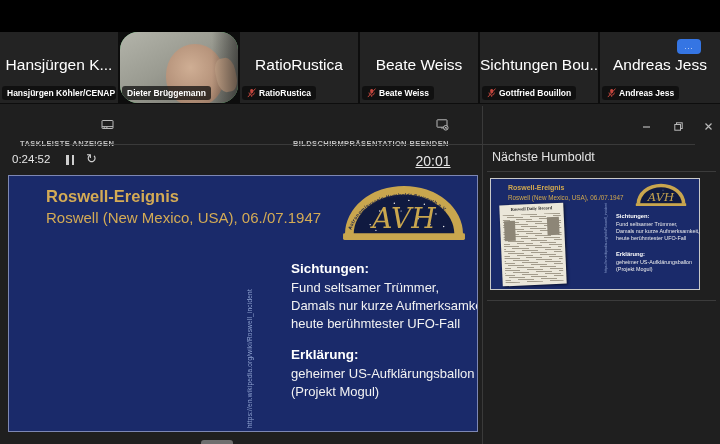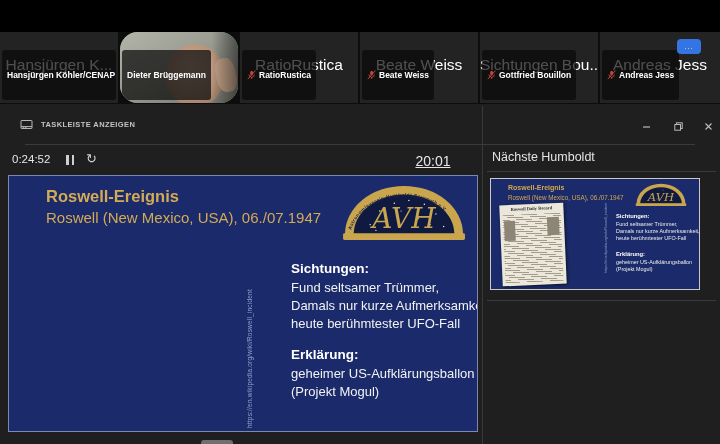--- a/index.html
+++ b/index.html
@@ -6,41 +6,41 @@
   html,body { width:720px; height:444px; background:#000; overflow:hidden;
               font-family:"Liberation Sans", sans-serif; }
   .screen { position:relative; width:720px; height:444px; background:#141414;margin-top:32px; }
 
   
   .strip { position:absolute; left:0; top:0; width:720px; height:72px; background:#0d0d0d; }
   .tile { position:absolute; top:0; height:71px; width:118px; background:#232323; overflow:hidden; }
   .tile .bigname { position:absolute; left:0; right:0; top:24px; text-align:center;
                    color:#fff; font-size:15.5px; font-weight:500; white-space:nowrap; }
   .plabel { position:absolute; left:2px; bottom:3px; max-width:114px; display:flex; align-items:flex-start; gap:3px;
-            background:rgba(10,10,10,.72); border-radius:3px; padding:20px 5px;
+            background:rgba(10,10,10,.72); border-radius:3px; padding:2px 5px;
             color:#fff; font-size:8.5px; font-weight:700; white-space:nowrap; overflow:hidden; }
   .tile.active { outline:2px solid #3eb558; outline-offset:-2px;border-radius:18px; }
   .vid { position:absolute; inset:0; background:linear-gradient(150deg,#b3b4aa 0%,#9a9b91 45%,#70716a 100%); }
   .vid .head { position:absolute; left:46px; top:12px; width:58px; height:62px; border-radius:50% 50% 46% 46%;
                background:radial-gradient(circle at 42% 38%, #cfae94 0%, #b28f77 60%, #8d6e5a 100%); }
   .vid .hand { position:absolute; left:96px; top:26px; width:20px; height:34px; border-radius:40%;
                background:#c2a186; transform:rotate(-12deg); }
   .vid .shadow { position:absolute; right:0; top:0; width:26px; height:71px;
                  background:linear-gradient(to left, rgba(20,20,20,.55), transparent); }
   .micoff { flex:0 0 auto; }
   .more-btn { position:absolute; right:19px; top:7px; width:24px; height:15px; border:none; border-radius:4px;
               background:#3575e3; color:#fff; font-size:7px; letter-spacing:1px; line-height:14px;
               text-align:center; cursor:pointer; }
 
   
   .presenter { position:absolute; left:0; top:72px; width:720px; height:372px; background:#1f1f1f; }
   .ppt-toolbar { position:absolute; left:0; top:6px; width:720px; height:30px; }
   .ppt-toolbar .divider { position:absolute; left:25px; right:25px; top:34px; border-top:1px solid #3a3a3a; }
-  .tb-item { position:absolute; top:8px; display:flex; align-items:center; gap:8px; color:#c3c3c3;
-             font-size:7.5px; font-weight:700; letter-spacing:.4px; cursor:pointer; background:none; border:none; }
+  .tb-item { position:absolute; top:8px; display:flex; align-items:flex-end; gap:8px; color:#c3c3c3;
+             font-size:7.5px; font-weight:700; letter-spacing:.4px; cursor:pointer; background:none; border:none;flex-direction:column; }
   .tb-item svg { flex:0 0 auto; }
   .caret { font-size:5.5px; }
   .winctl { position:absolute; top:9px; width:16px; height:14px; background:none; border:none;
             display:flex; align-items:center; justify-content:center; cursor:pointer; }
 
   .timer-row { position:absolute; left:0; top:46px; width:480px; height:22px; color:#e6e6e6; }
   .elapsed { position:absolute; left:12px; top:3px; font-size:11.5px; }
   .pausebtn { position:absolute; left:66px; top:4px; width:12px; height:11px; background:none; border:none;
               display:flex; gap:3px; align-items:center; cursor:pointer; }
   .pausebtn i { display:block; width:2.6px; height:10px; background:#cfcfcf; }
@@ -175,20 +175,29 @@
         <svg width="13" height="13" viewBox="0 0 13 13" fill="none" stroke="#b9b9b9" stroke-width="1">
             <rect x="1" y="2.5" width="11" height="8" rx="0.5"></rect>
             <line x1="1" y1="8.6" x2="12" y2="8.6"></line>
             <rect x="2.6" y="9.3" width="1.6" height="1" fill="#b9b9b9" stroke="none"></rect>
             <rect x="5" y="9.3" width="1.6" height="1" fill="#b9b9b9" stroke="none"></rect>
           </svg>
         <span>TASKLEISTE ANZEIGEN</span>
       </button>
 
 
+      <button class="tb-item" style="left:293px">
+        <svg width="13" height="13" viewBox="0 0 13 13" fill="none" stroke="#b9b9b9" stroke-width="1">
+            <rect x="1" y="1.8" width="10" height="7.4" rx="0.5"></rect>
+            <line x1="6" y1="9.2" x2="6" y2="10.8"></line>
+            <circle cx="9.8" cy="9.8" r="2.3" fill="#1f1f1f"></circle>
+            <path d="M8.9 8.9l1.8 1.8M10.7 8.9l-1.8 1.8"></path>
+          </svg>
+        <span>BILDSCHIRMPRÄSENTATION BEENDEN</span>
+      </button>
 
       <button class="winctl" style="left:638px">
         <svg width="9" height="9" viewBox="0 0 9 9">
             <line x1="1" y1="5" x2="8" y2="5" stroke="#b9b9b9" stroke-width="1.2"></line>
           </svg>
       </button>
       <button class="winctl" style="left:670px">
         <svg width="9" height="9" viewBox="0 0 9 9" fill="none" stroke="#b9b9b9" stroke-width="1">
             <rect x="2.5" y="0.8" width="5.7" height="5.7"></rect>
             <rect x="0.8" y="2.5" width="5.7" height="5.7" fill="#1f1f1f"></rect>

